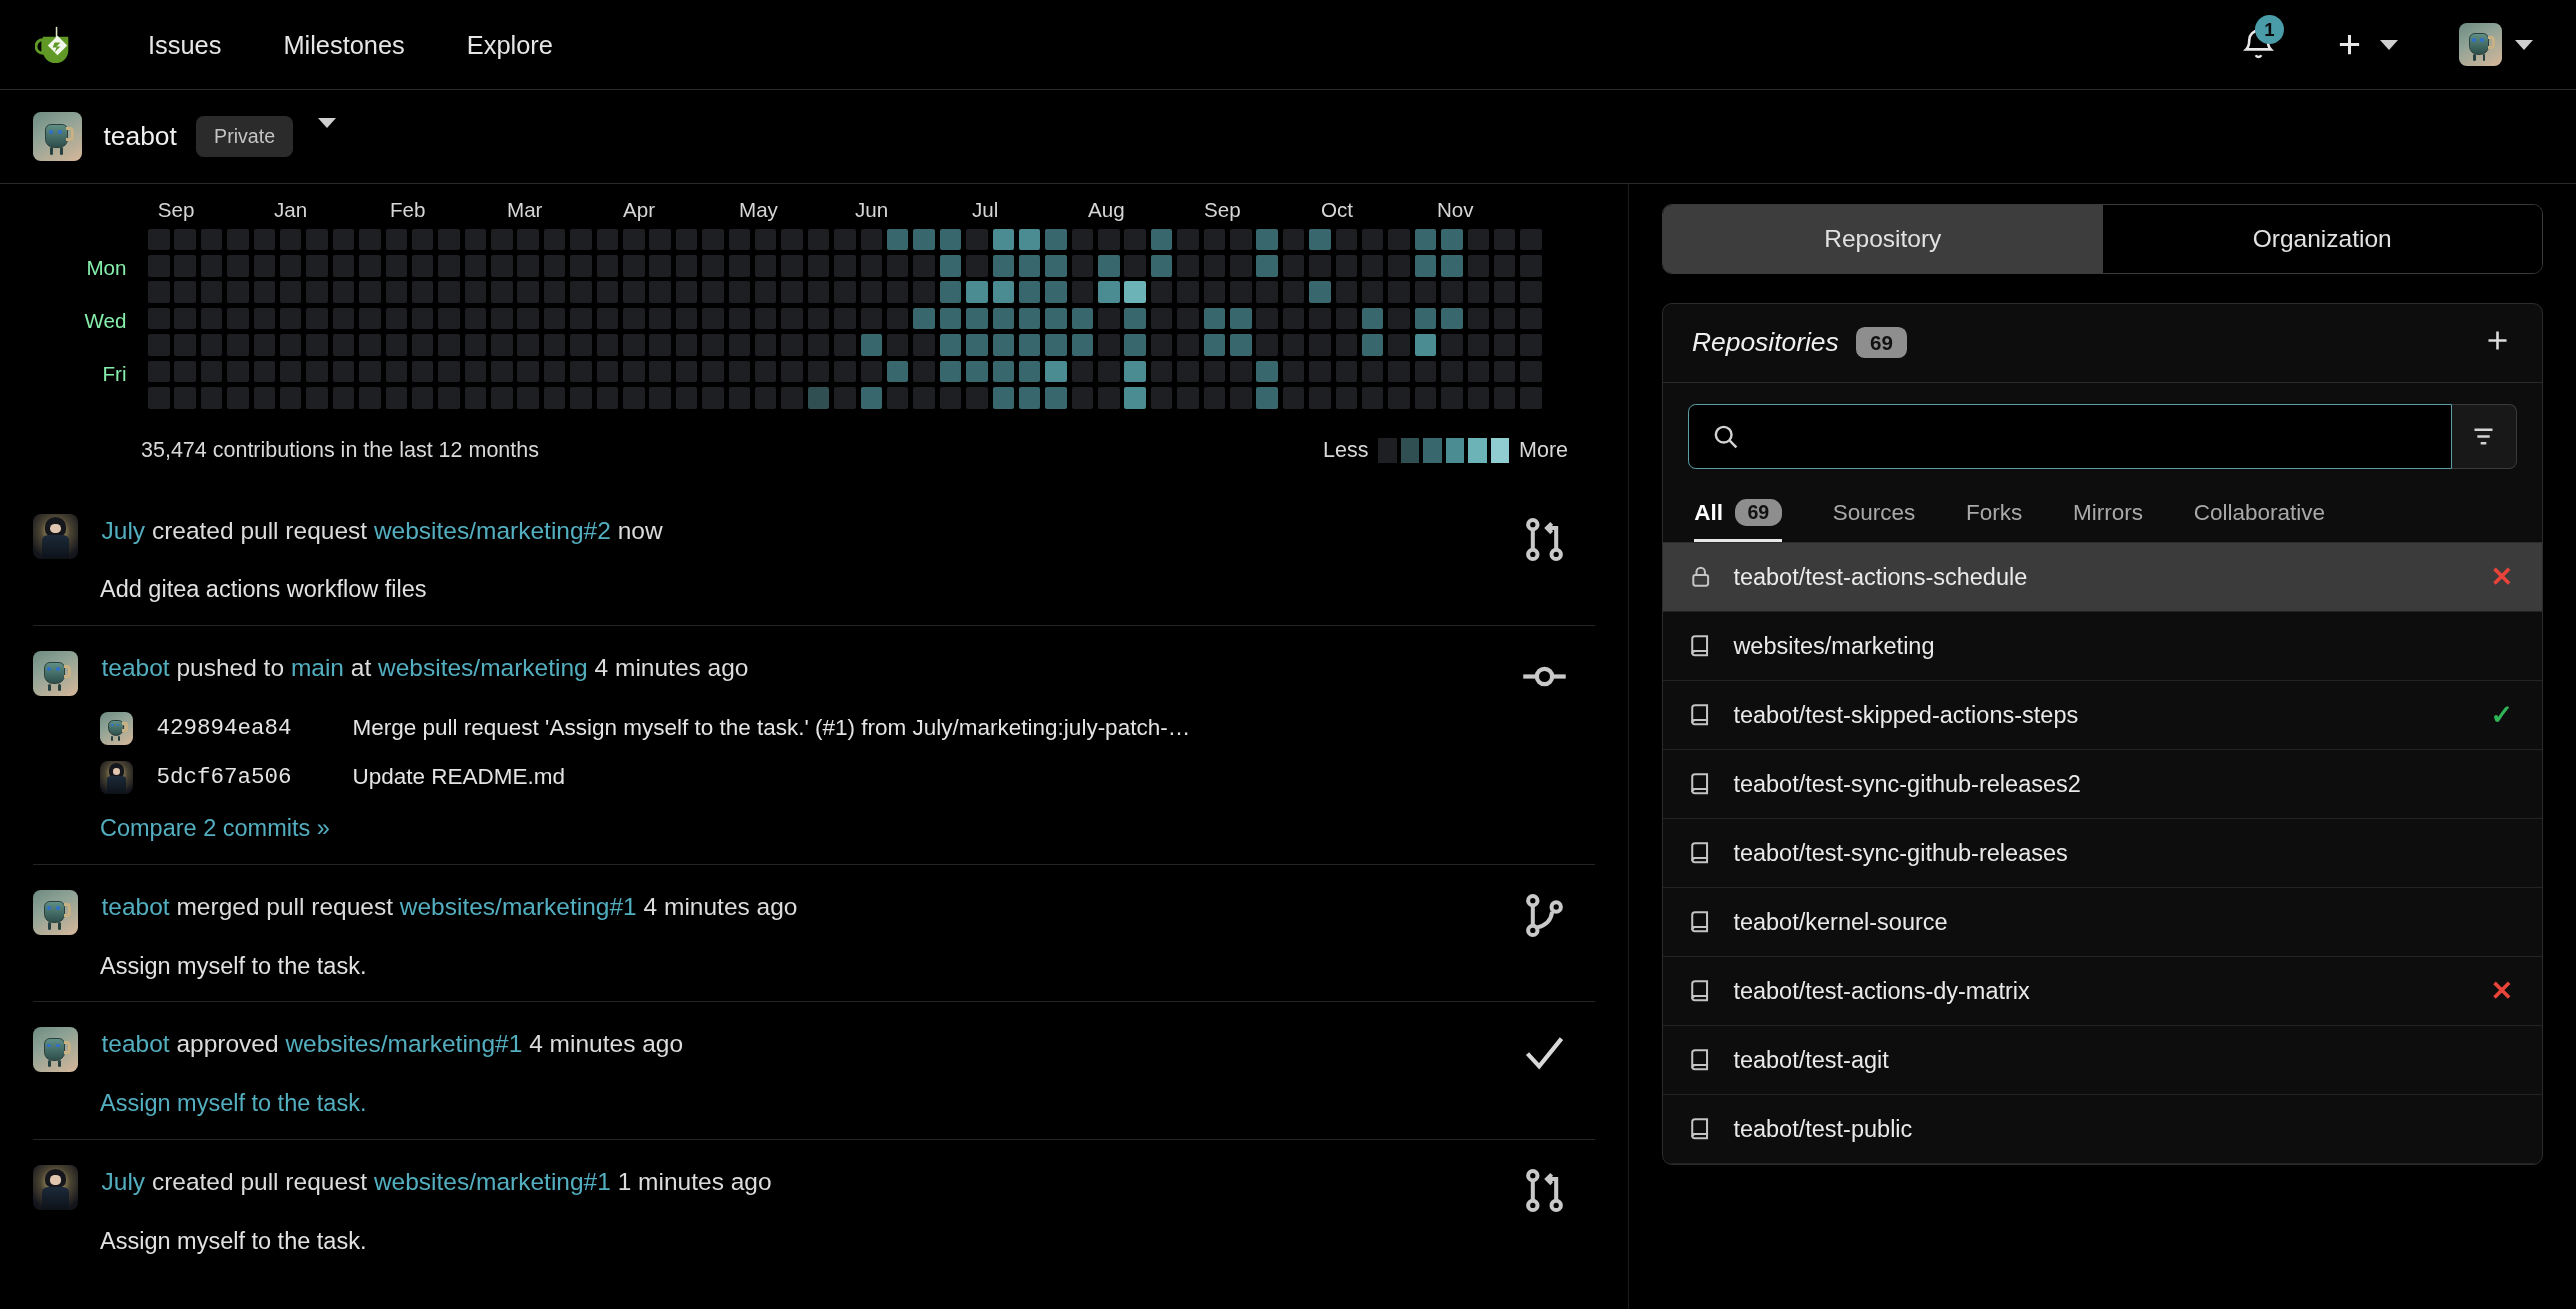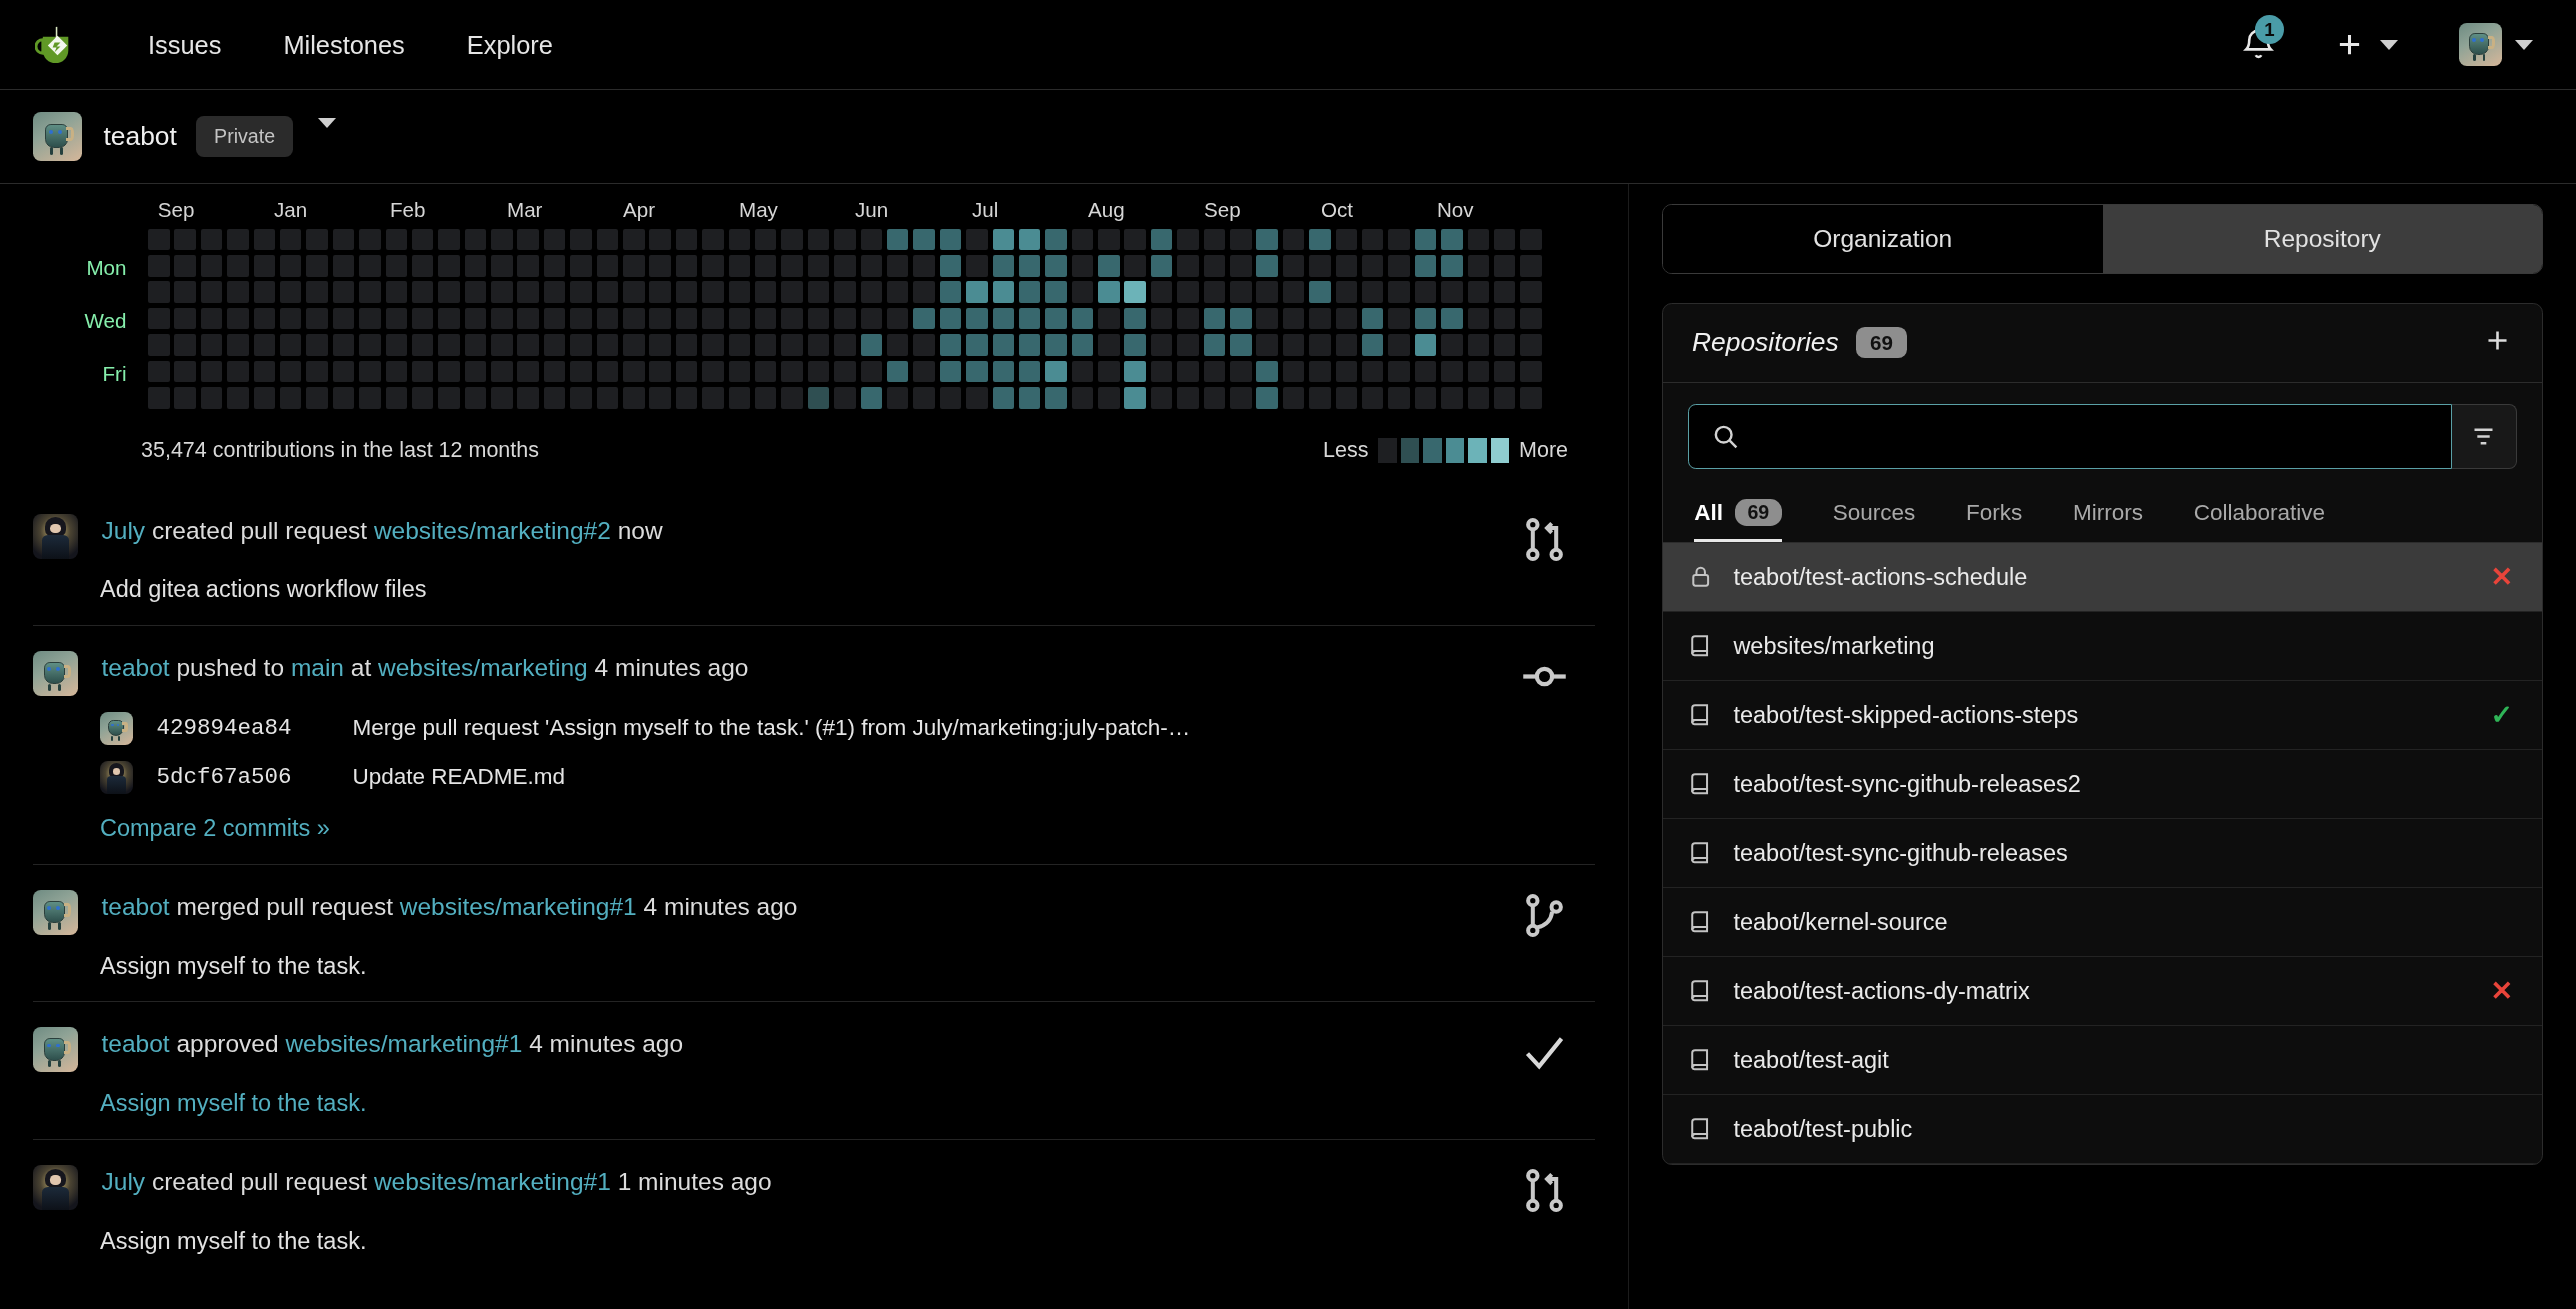--- a/index.html
+++ b/index.html
@@ -930,22 +930,22 @@
               <path d="M17.5 16.8V6.6h-4"></path>
               <path d="M15.4 4.4l-2.2 2.2 2.2 2.2"></path>
             </svg></div>
         </div>
       </div>
   </div>
 
   <div class="right-col">
 
     <div class="seg-tabs">
+      <div class="seg-tab active">Repository</div>
       <div class="seg-tab">Organization</div>
-      <div class="seg-tab active">Repository</div>
     </div>
 
     <div class="panel">
       <div class="panel-head">
         <div class="panel-title">Repositories</div>
         <div class="count-pill">69</div>
         <div class="panel-add">
           <svg width="31" height="31" viewBox="0 0 24 24" stroke="#dcdcdc" stroke-width="2">
             <path d="M12 5v14M5 12h14"></path>
           </svg>

